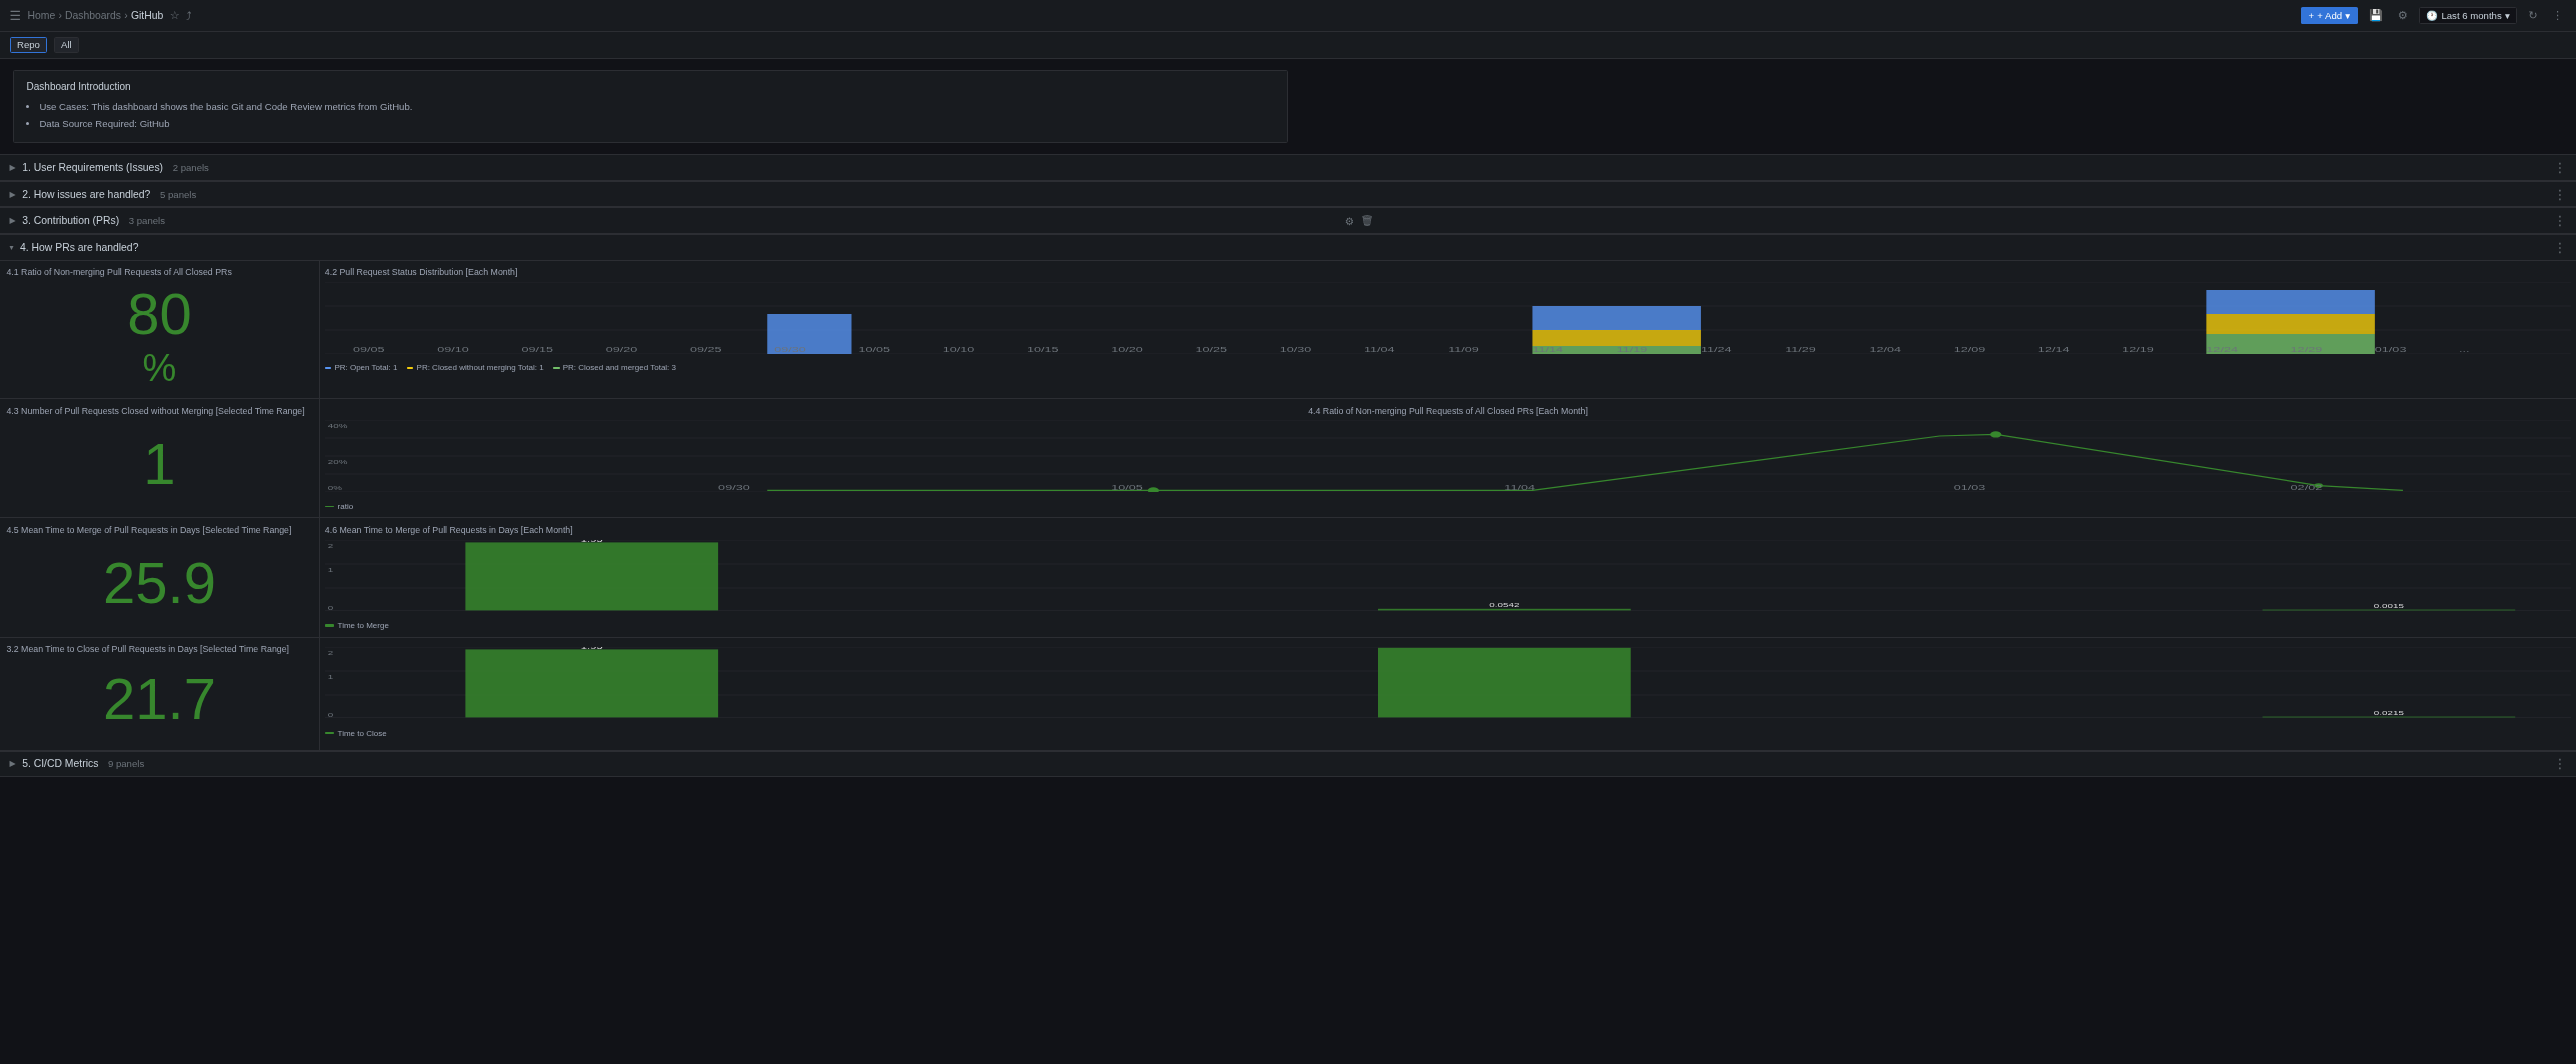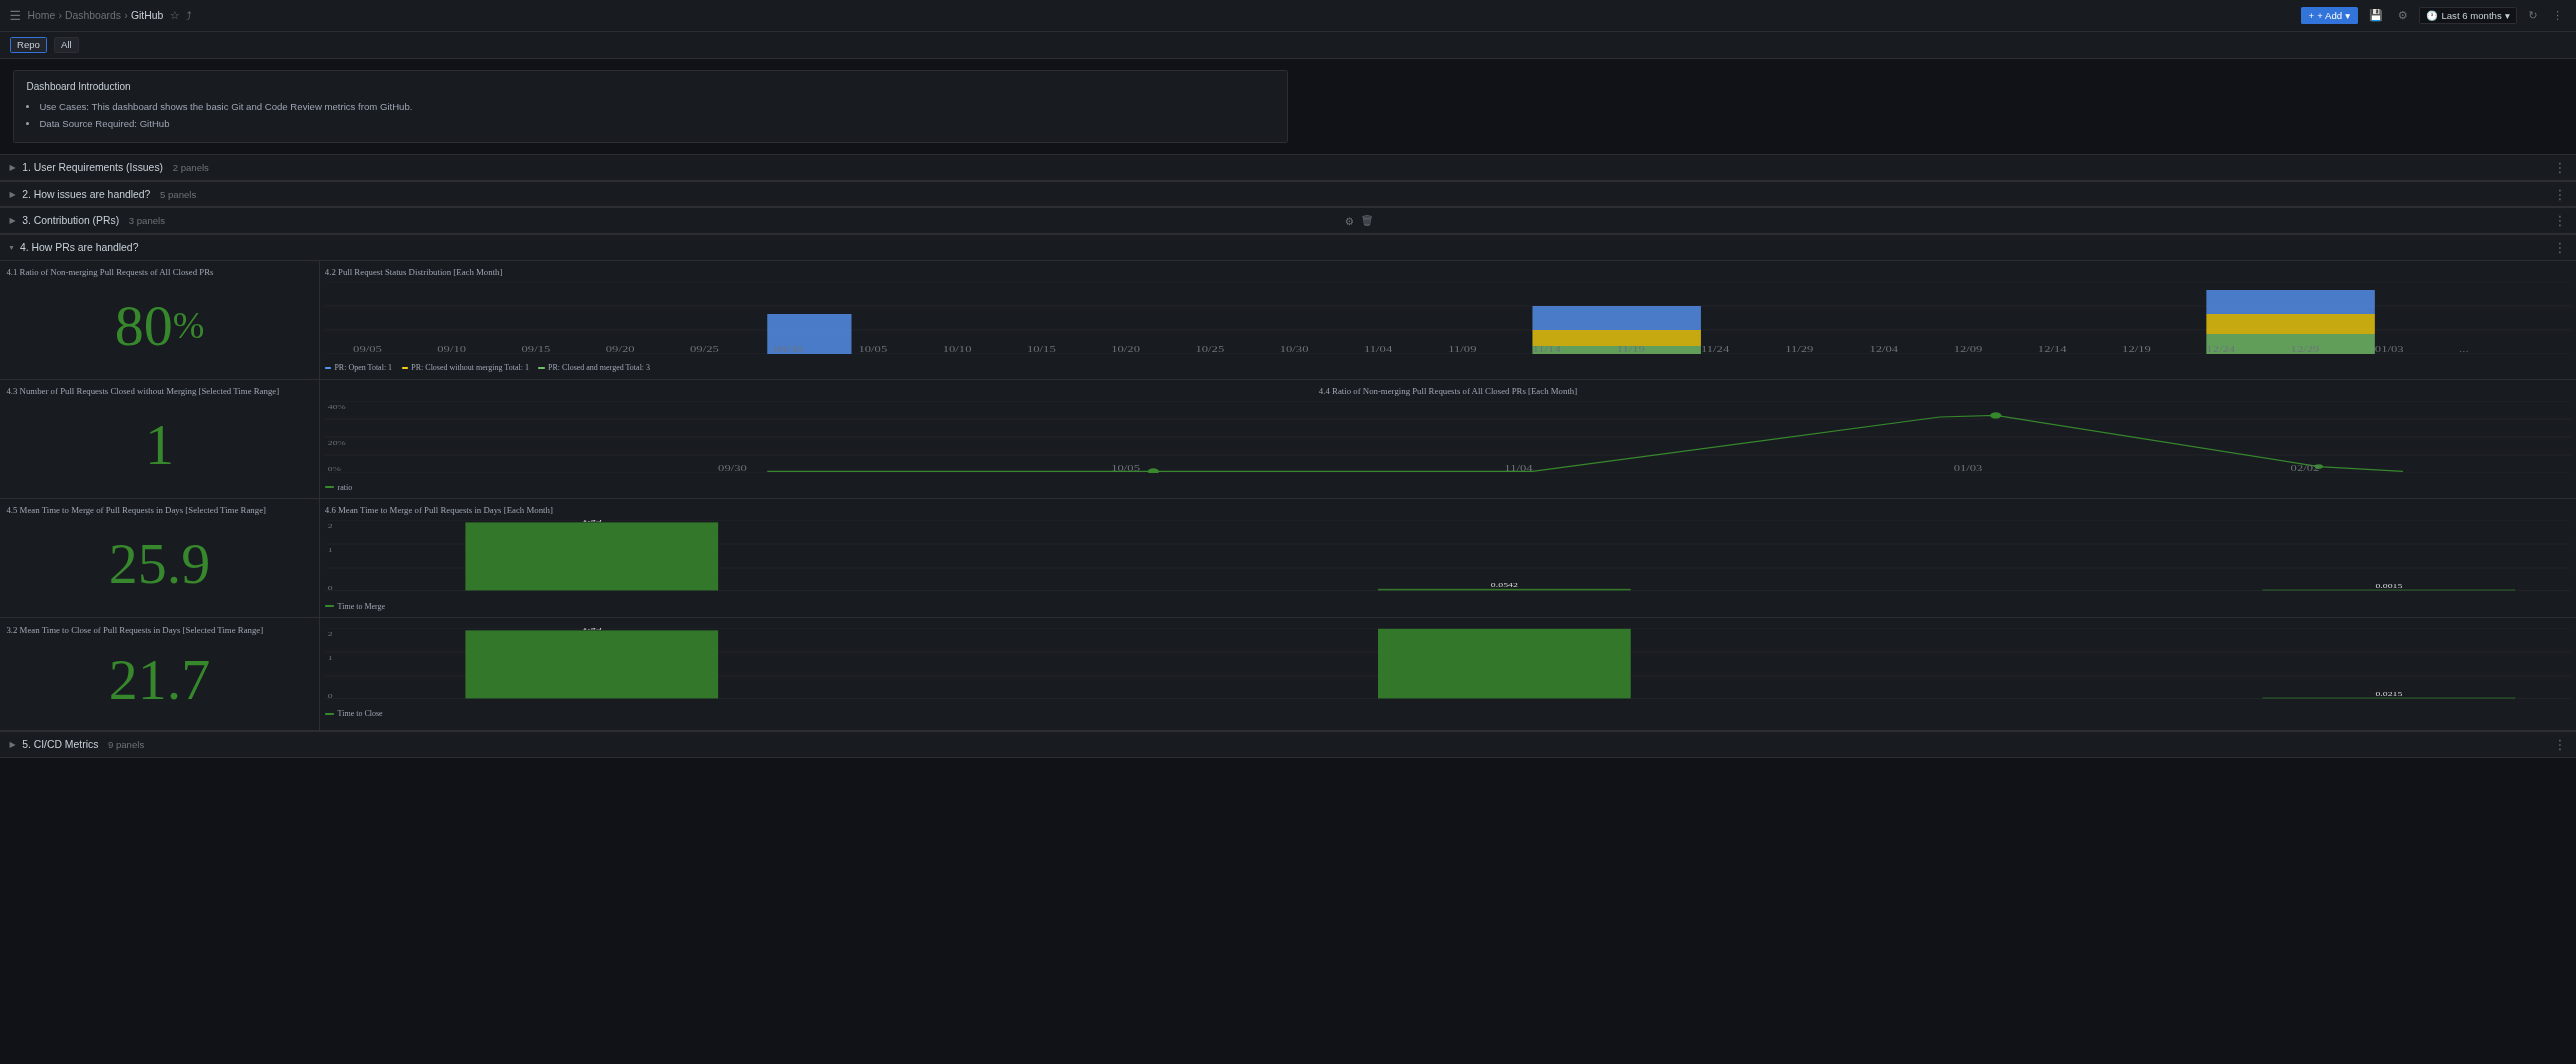--- a/index.html
+++ b/index.html
@@ -51,33 +51,33 @@
       display: flex; align-items: center; gap: 6.4px;
       padding: 4.8px 9.6px; border-top: 0.8px solid #2c2e33; border-bottom: 0.8px solid #2c2e33;
       background: #181b1f; cursor: pointer;
     }
     .section-title { font-size: 10.4px; color: #c7d0d9; font-weight: 500; }
     .section-sub { font-size: 9.6px; color: #6c737a; margin-left: 3.2px; }
     .chevron { font-size: 8px; color: #6c737a; }
 
     
     .panel-row {
-      display: flex; border-bottom: 0.8px solid #2c2e33; font-family: Liberation Serif, serif;
+      display: flex; border-bottom: 0.8px solid #2c2e33;
     }
     .panel {
       flex: 1; background: #181b1f; border-right: 0.8px solid #2c2e33;
       padding: 6.4px; min-height: 112px; position: relative;
     }
     .panel:last-child { border-right: none; }
     .panel-title { font-size: 8.8px; color: #9da5b4; margin-bottom: 4.8px; font-weight: 400; }
     
     
     .stat-value {
       display: flex; align-items: center; justify-content: center;
-      height: calc(100% - 19px); font-size: 58px; font-weight: 300; color: #37872d;
+      height: calc(100% - 19px); font-size: 58px; font-weight: 300; color: #37872d; flex-direction: column;
     }
     .stat-value .pct { font-size: 38px; }
     .panel-stat { flex: 1; max-width: 320px; }
 
     .legend { display: flex; gap: 9.6px; flex-wrap: wrap; font-size: 8px; color: #9da5b4; margin-top: 1.6px; }
     .legend-item { display: flex; align-items: center; gap: 3.2px; }
     .legend-dot { width: 6.4px; height: 2.4px; border-radius: 0.8px; }
 
     .axis-label { font-size: 9px; fill: #6c737a; }
     .grid-line { stroke: #2c2e33; stroke-width: 0.5; }

